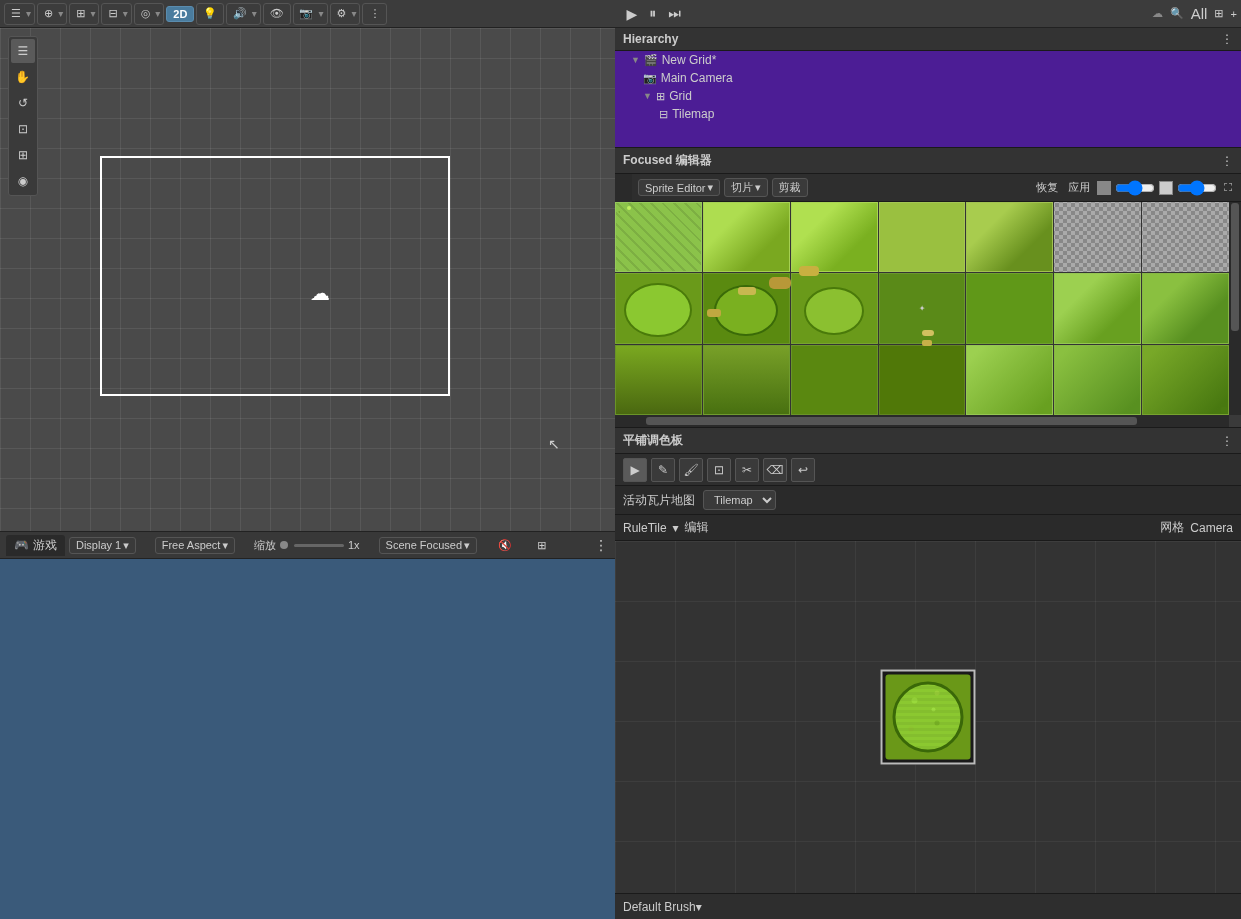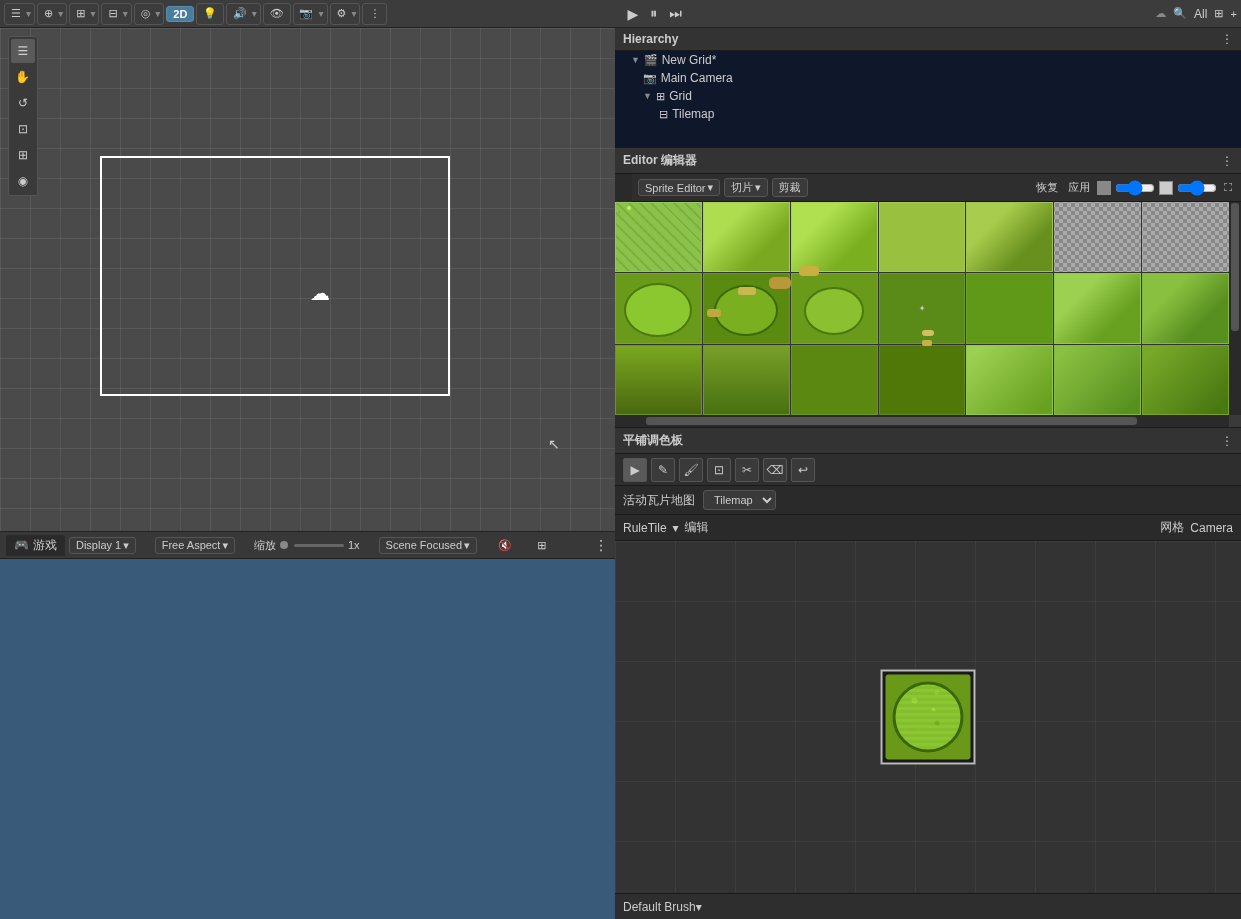--- a/index.html
+++ b/index.html
@@ -227,21 +227,21 @@
     .right-panel {
       flex: 1;
       display: flex;
       flex-direction: column;
       background: #2a2a2a;
     }
 
     
     .hierarchy-panel {
       height: 120px;
-      background: #0f172a;
+      background: #4c1d95;
       border-bottom: 1px solid #1a1a1a;
       overflow: hidden;
     }
     .hierarchy-header {
       display: flex;
       align-items: center;
       padding: 4px 8px;
       background: #333;
       border-bottom: 1px solid #1a1a1a;
     }
@@ -445,21 +445,21 @@
 
   <div class="play-controls">
     <button class="play-btn">▶</button>
     <button class="play-btn">⏸</button>
     <button class="play-btn">⏭</button>
   </div>
 
   <div class="right-toolbar">
     <span style="font-size:11px;color:#888;">☁</span>
     <button class="toolbar-btn">🔍</button>
-    <span style="font-size:12px;">All</span>
+    <span style="font-size:15px;">All</span>
     <button class="toolbar-btn">⊞</button>
     <span style="font-size:11px;">+</span>
   </div>
 </div>
 
 <div class="main-layout">
 
   <div class="left-panel">
 
     <div class="scene-viewport">
@@ -538,21 +538,21 @@
         <span>Grid</span>
       </div>
       <div class="hierarchy-item indent2">
         <span class="hierarchy-icon">⊟</span>
         <span>Tilemap</span>
       </div>
     </div>
 
     <div class="sprite-editor-panel">
       <div class="panel-header">
-        <span class="panel-title">Editor 编辑器</span>
+        <span class="panel-title">Focused 编辑器</span>
         <span class="panel-more">⋮</span>
       </div>
       <div class="sprite-editor-toolbar">
         <div class="dropdown-btn">
           <span>Sprite Editor</span>
           <span>▾</span>
         </div>
         <div class="dropdown-btn">
           <span>切片</span>
           <span>▾</span>

